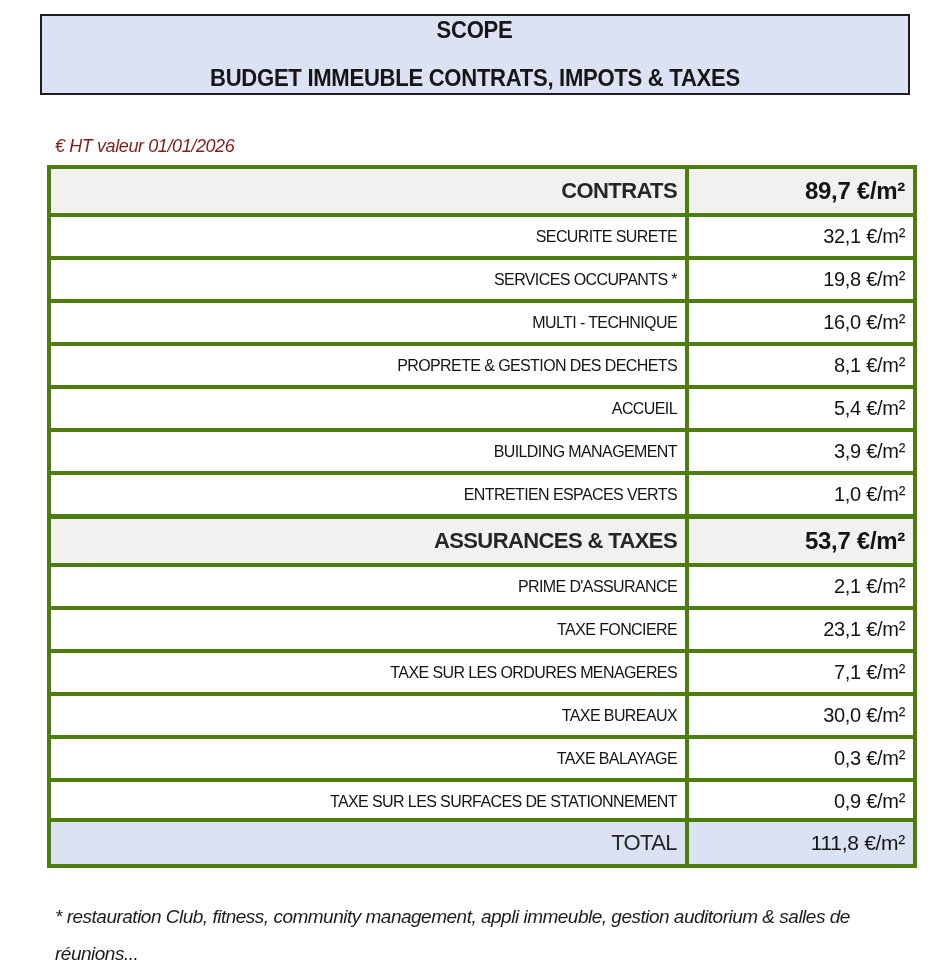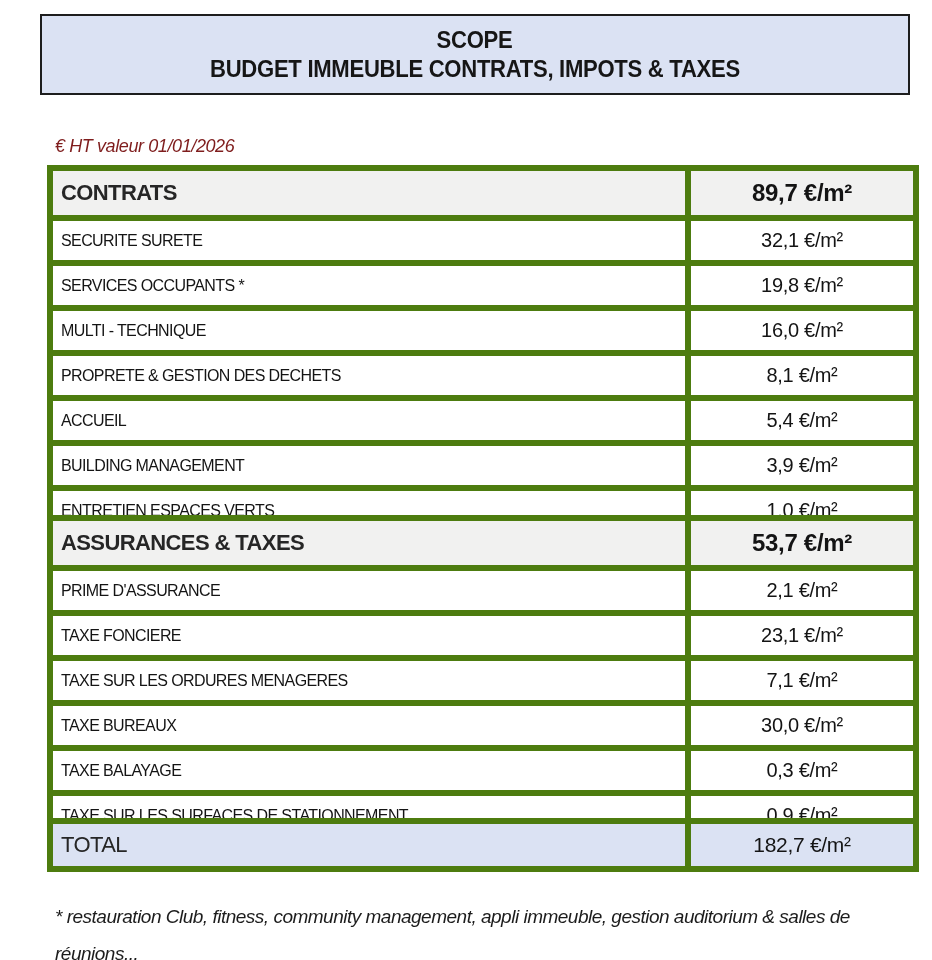--- a/index.html
+++ b/index.html
@@ -22,21 +22,21 @@
     position: absolute;
     left: 40px;
     top: 14px;
     width: 866px;
     height: 77px;
     background: #dbe2f3;
     border: 2px solid #1d1d1d;
     box-sizing: content-box;
     display: flex;
     flex-direction: column;
-    justify-content: center;
+    justify-content: space-between;
     align-items: center;
     text-align: center;
   }
   .title-line {
     font-size: 23px;
     font-weight: bold;
     letter-spacing: -0.3px;
     line-height: 29px;
     color: #161616;
     transform: scaleX(0.96);
@@ -56,24 +56,25 @@
     position: absolute;
     left: 47px;
     width: 866px;
     border-collapse: collapse;
     table-layout: fixed;
   }
   #table-contrats   { top: 165px; }
   #table-assurances { top: 515px; }
   #table-total      { top: 818px; }
   table.budget-table td {
-    border: 6px solid #4d7c0f;
+    border: 4px solid #4d7c0f;
     padding: 8px;
     overflow: hidden;
     white-space: nowrap;
+    text-align: right;
   }
   table.budget-table { border: 3px solid #141414; }
   col.c-label { width: 638px; }
   col.c-value { width: 228px; }
   td.label {
     padding-left: 7px;
     font-size: 16px;
     letter-spacing: -0.6px;
     text-align: left;
     color: #141414;
@@ -204,20 +205,20 @@
   </table>
 
   <table class="budget-table" id="table-total">
     <colgroup>
         <col class="c-label">
         <col class="c-value">
       </colgroup>
     <tbody>
       <tr>
         <td class="label">TOTAL</td>
-        <td class="value">182,7 €/m²</td>
+        <td class="value">111,8 €/m²</td>
       </tr>
     </tbody>
   </table>
 
   <div class="footnote">* restauration Club, fitness, community management, appli immeuble, gestion auditorium &amp; salles de réunions...</div>
 
 </div>
 
 </body></html>

